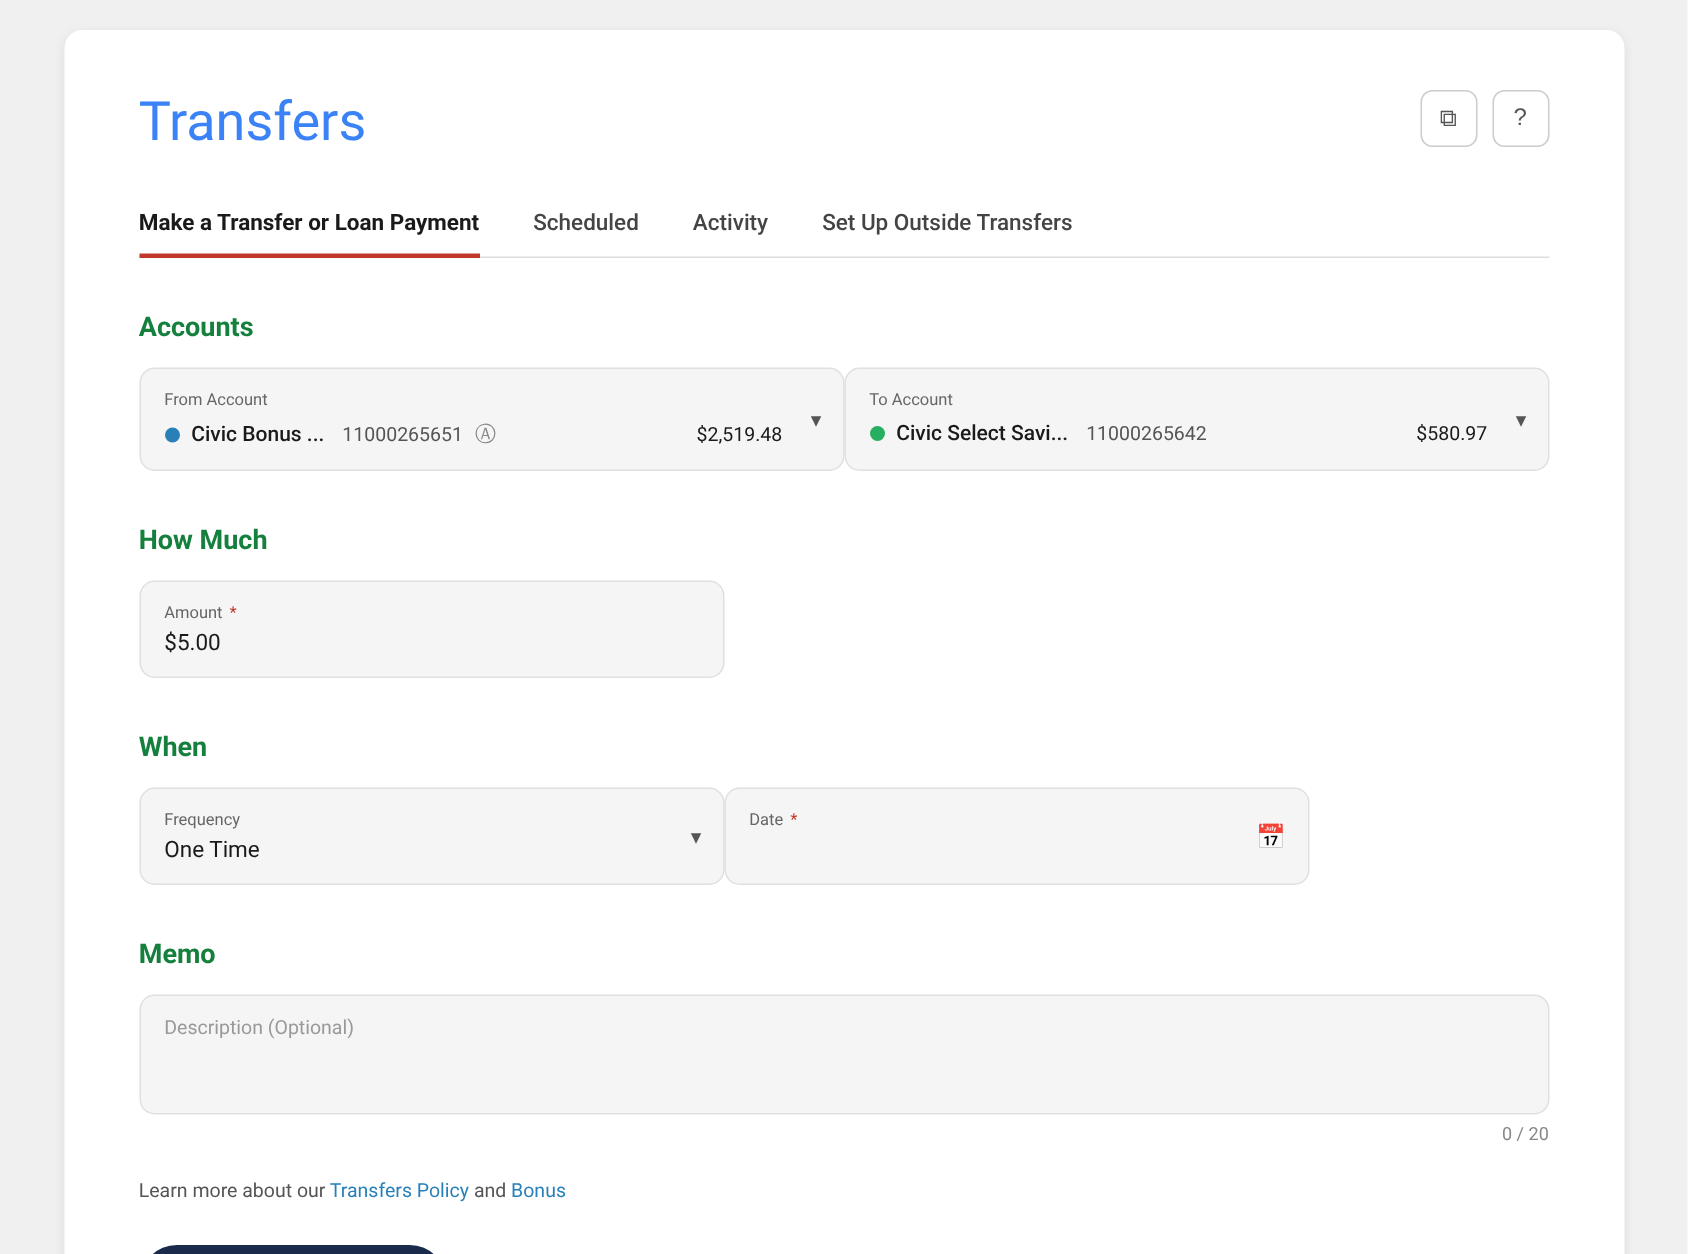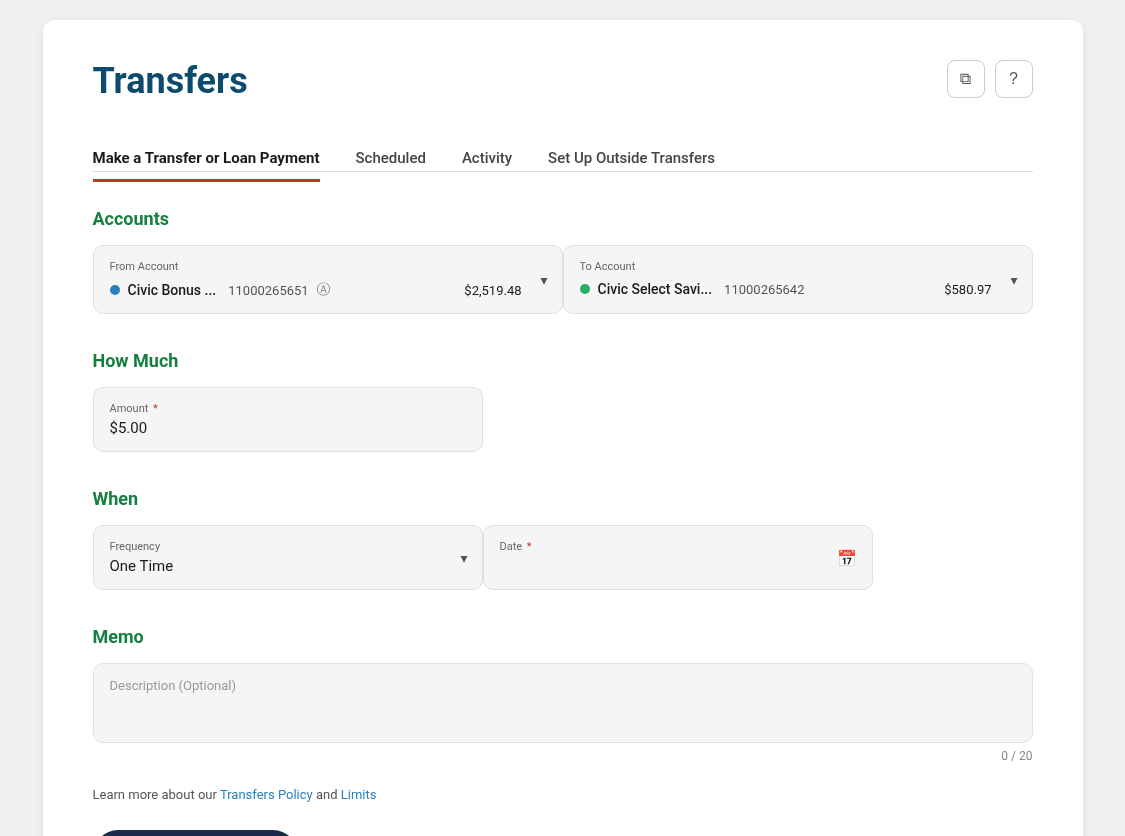--- a/index.html
+++ b/index.html
@@ -22,22 +22,22 @@
       box-shadow: 0 2px 8px rgba(0,0,0,0.08);
     }
     .header-row {
       display: flex;
       justify-content: space-between;
       align-items: flex-start;
       margin-bottom: 24px;
     }
     .page-title {
       font-size: 36px;
-      font-weight: 700;
-      color: #0c4a6e;
+      font-weight: 400;
+      color: #3b82f6;
     }
     .header-icons {
       display: flex;
       gap: 10px;
       align-items: center;
     }
     .icon-btn {
       width: 38px;
       height: 38px;
       border: 1.5px solid #ccc;
@@ -60,21 +60,21 @@
     }
     .tab {
       padding: 12px 0;
       margin-right: 36px;
       font-size: 15px;
       font-weight: 500;
       color: #444;
       cursor: pointer;
       border-bottom: 3px solid transparent;
       position: relative;
-      top: 11px;
+      top: 1px;
       white-space: nowrap;
     }
     .tab.active {
       color: #1a1a1a;
       font-weight: 700;
       border-bottom: 3px solid #c0392b;
     }
 
     
     .section-label {
@@ -345,18 +345,18 @@
   <div class="memo-section">
     <div class="section-label">Memo</div>
     <div class="memo-textarea-wrapper">
       <div class="memo-placeholder">Description (Optional)</div>
     </div>
     <div class="memo-counter">0 / 20</div>
   </div>
 
   
   <div class="policy-text">
-    <span>Learn more about our </span><a href="#">Transfers Policy</a><span> and </span><a href="#">Limits</a>
+    <span>Learn more about our </span><a href="#">Transfers Policy</a><span> and </span><a href="#">Bonus</a>
   </div>
 
   
   <button class="review-btn">Review Transfer</button>
 </div>
 
 </body></html>

